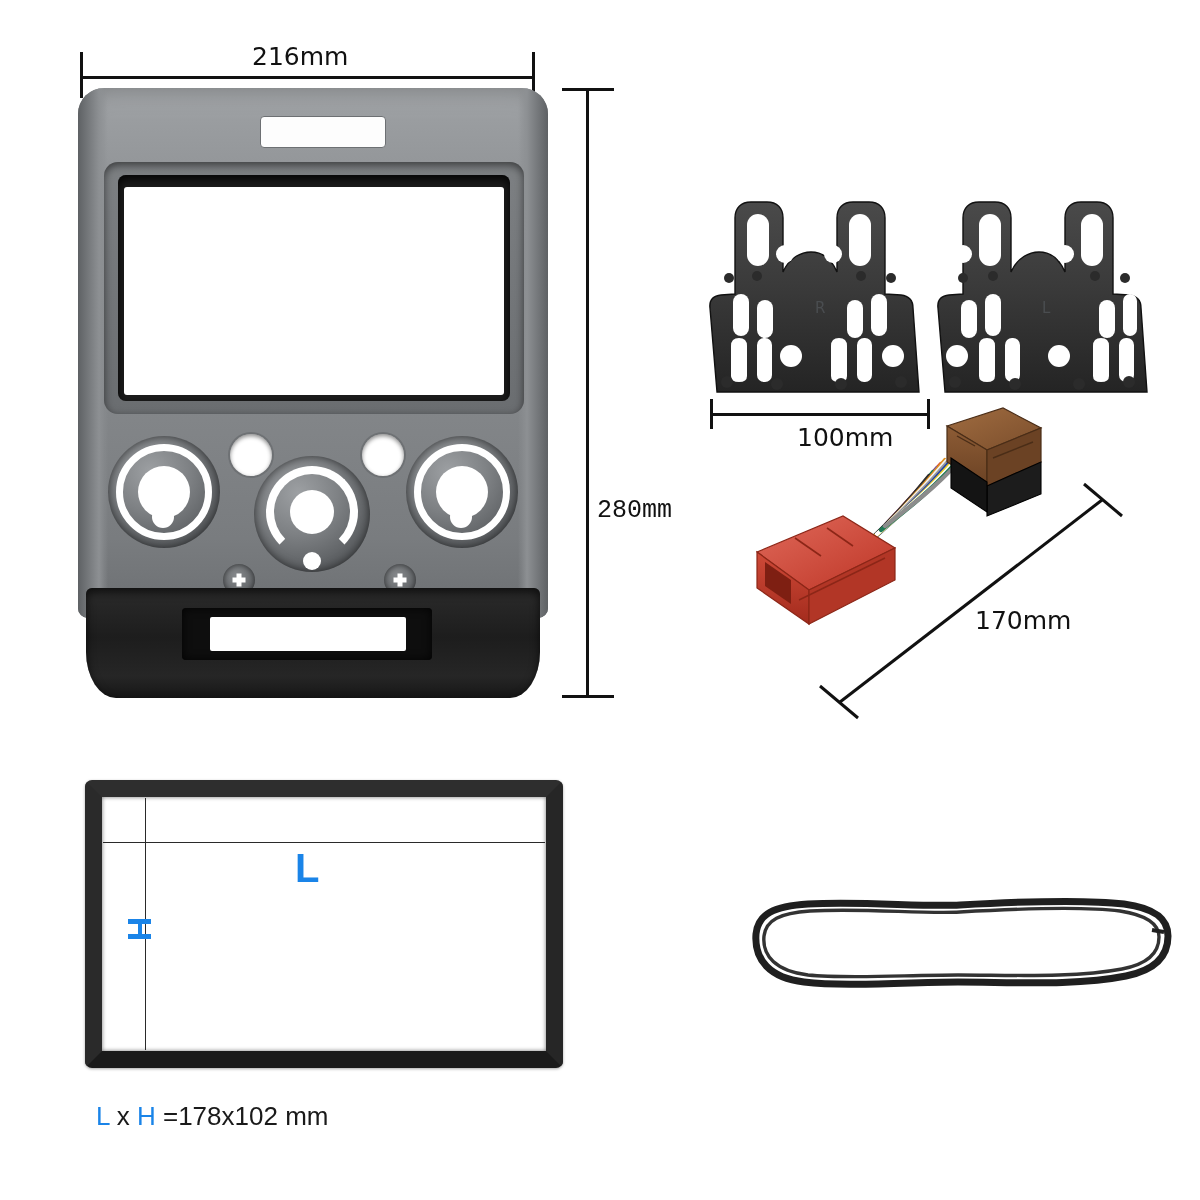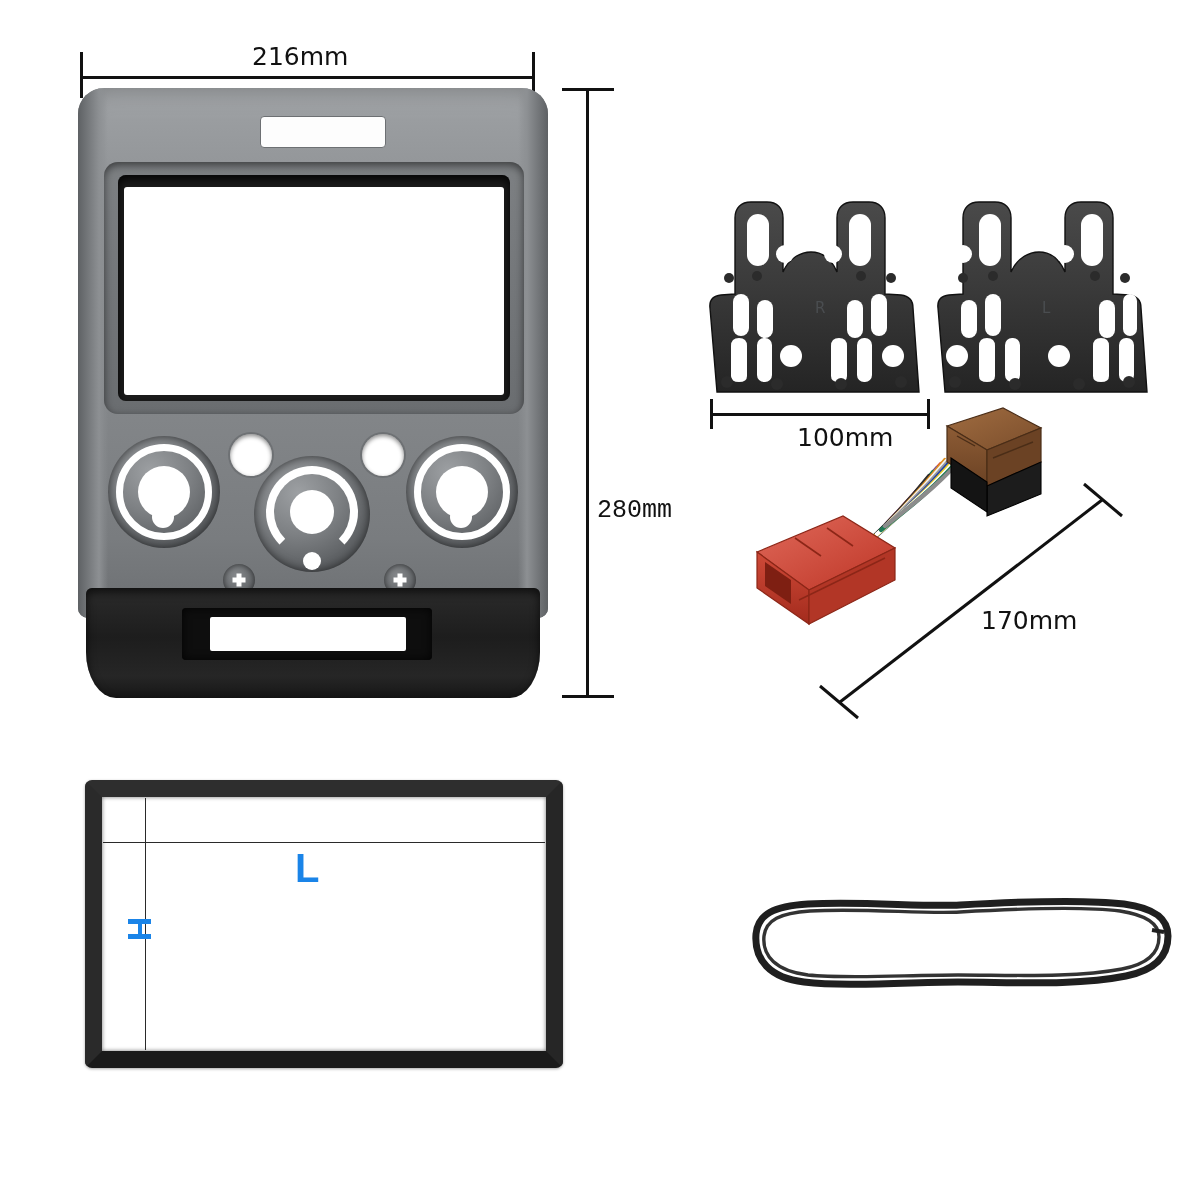--- a/index.html
+++ b/index.html
@@ -495,30 +495,33 @@
         <path d="M258,58 L298,42" stroke="#4a2d17" stroke-width="1.4" fill="none"></path>
       </g>
     </svg>
   </div>
 
   <svg class="abs" style="left:800px; top:470px;" width="340" height="260">
     <line x1="40" y1="232" x2="302" y2="30" stroke="#111111" stroke-width="3"></line>
     <line x1="20" y1="216" x2="58" y2="248" stroke="#111111" stroke-width="3"></line>
     <line x1="284" y1="14" x2="322" y2="46" stroke="#111111" stroke-width="3"></line>
   </svg>
-  <div class="dim-label" style="left:975px; top:606px;margin-left:6px;">170mm</div>
+  <div class="dim-label" style="left:975px; top:606px;">170mm</div>
 
   <div id="frame-block">
     <div class="frame-outer"></div>
     <div class="guide-h" style="left:18px; top:62px; width:442px;"></div>
     <div class="guide-v" style="left:60px; top:18px; height:252px;"></div>
     <div class="marker-L" style="left:210px; top:68px;">L</div>
     <div class="marker-H" style="left:43px; top:132px;">H</div>
   </div>
 
+  <div id="frame-caption">
+    <span class="blue">L</span><span> x </span><span class="blue">H</span><span> =178x102 mm</span>
+  </div>
 
   <div id="gasket-block">
     <svg width="470" height="110" viewBox="0 0 470 110">
       <path d="M44,44 C46,24 62,16 96,14 C150,11 210,17 248,15 C300,12 370,9 412,14 C442,18 456,28 456,46
                C456,66 444,80 414,86 C364,96 300,92 246,92 C192,92 134,97 92,92 C58,88 42,70 44,44 Z" fill="none" stroke="#1f1f1f" stroke-width="7" stroke-linejoin="round"></path>
       <path d="M52,46 C54,30 68,23 98,21 C152,18 210,24 248,22 C300,19 368,16 408,21 C434,25 447,33 447,47
                C447,63 436,74 410,79 C362,88 300,85 246,85 C194,85 136,89 96,85 C64,81 50,66 52,46 Z" fill="none" stroke="#333333" stroke-width="3.4" stroke-linejoin="round"></path>
       <path d="M440,40 L452,42" stroke="#1f1f1f" stroke-width="4"></path>
     </svg>
   </div>

